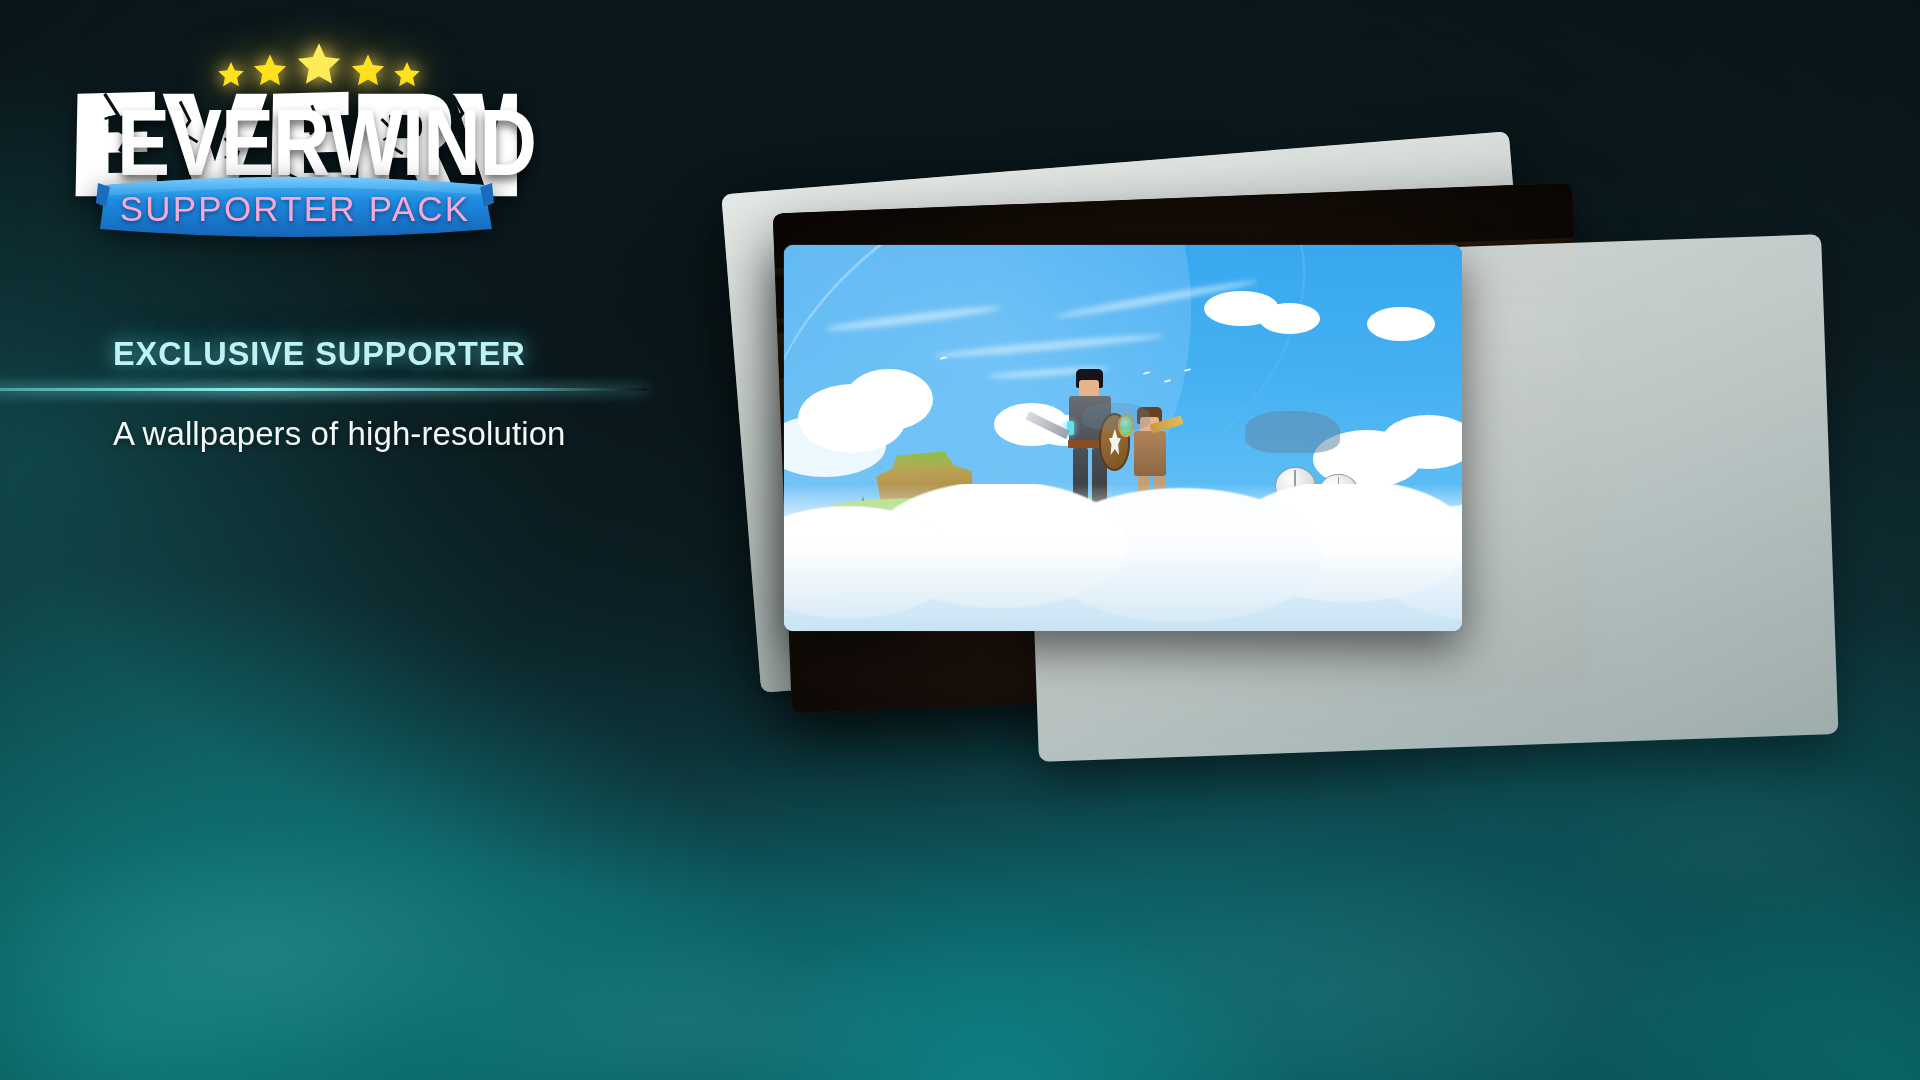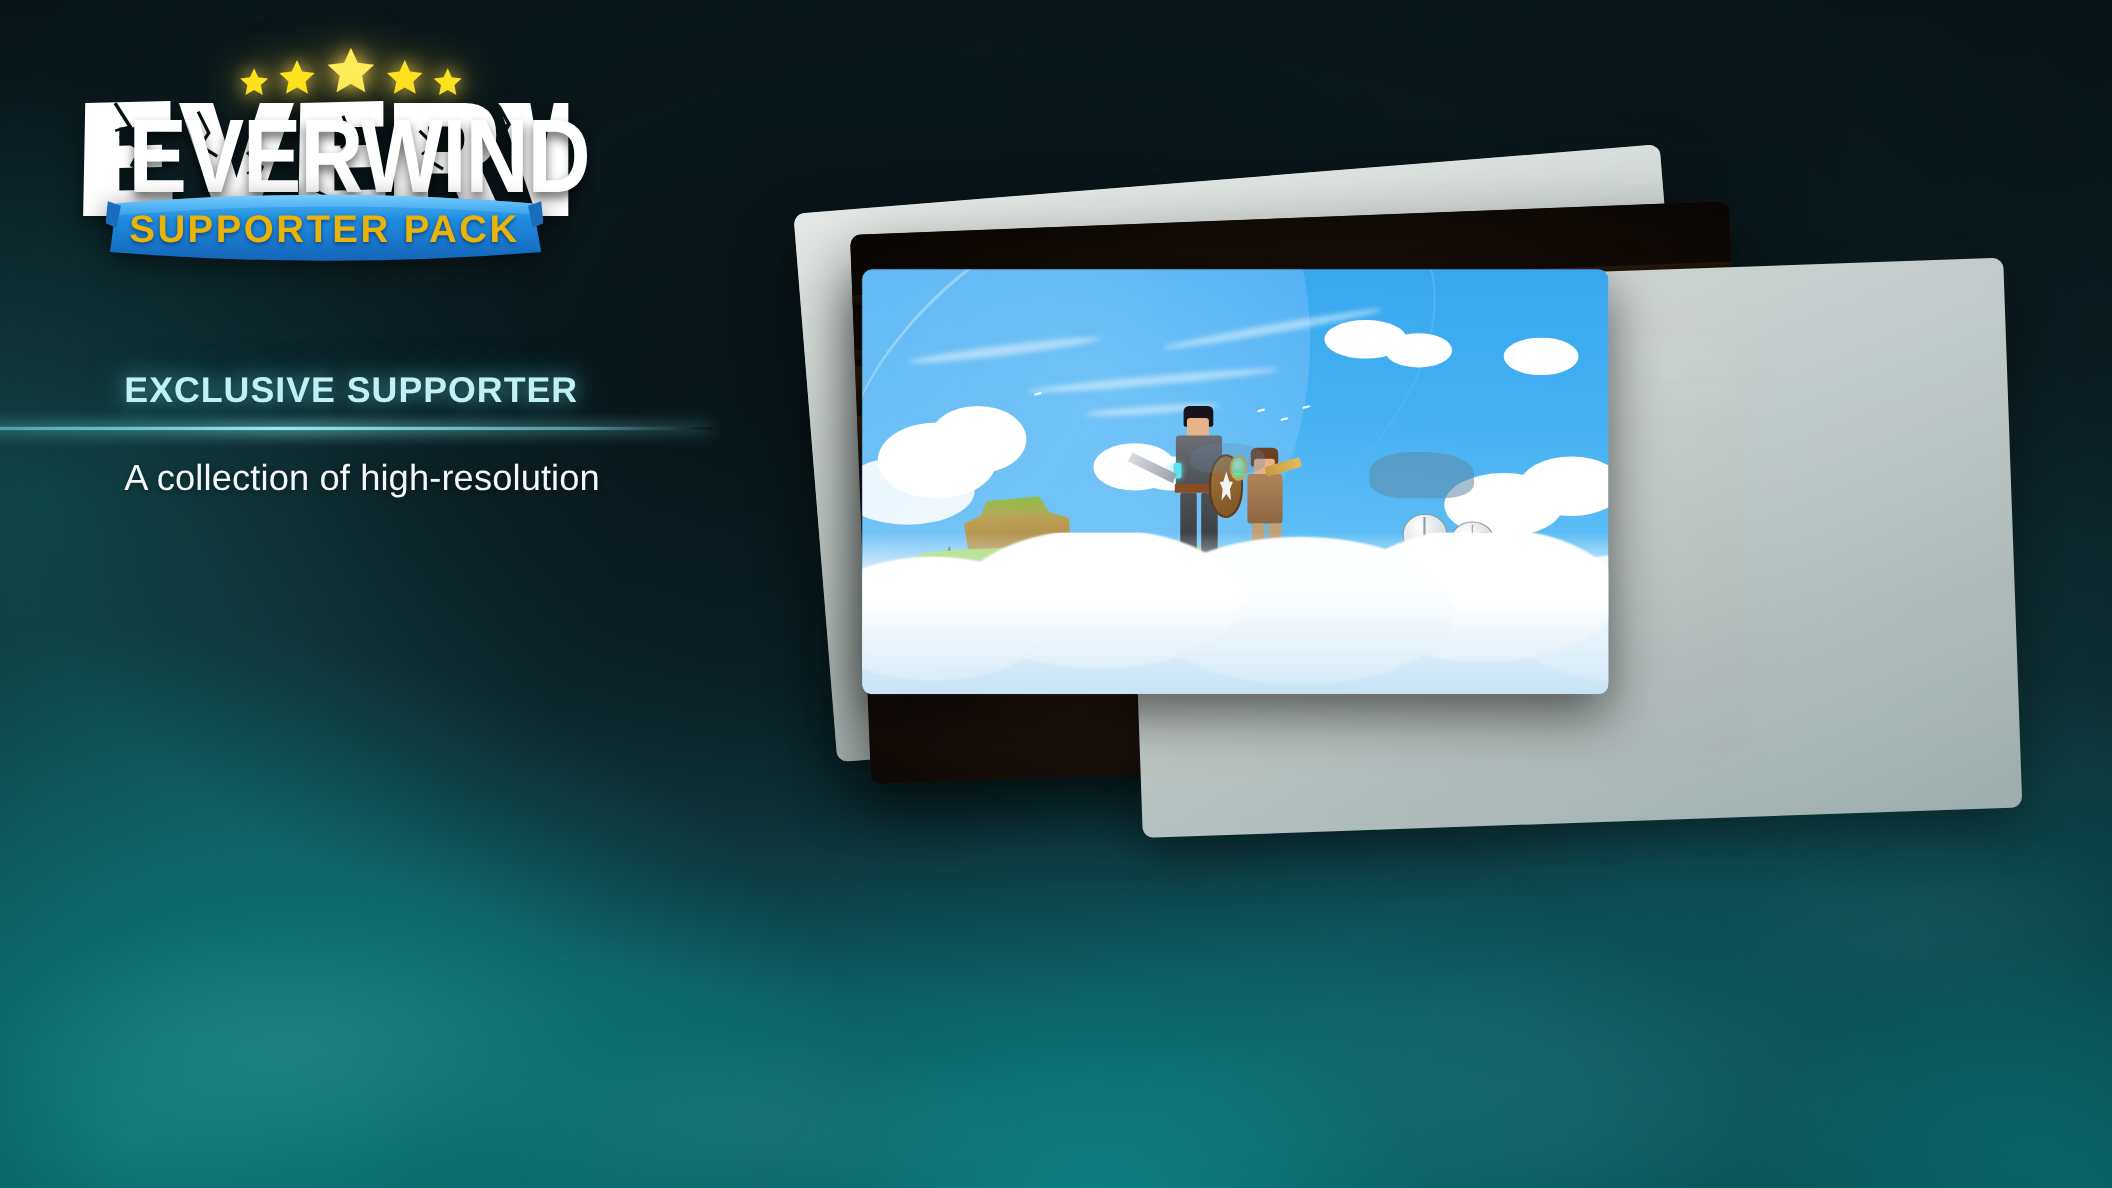--- a/index.html
+++ b/index.html
@@ -54,21 +54,21 @@
 
   .wordmark{
     position:relative; margin-top:-4px; text-align:center;
   }
   .wordmark svg{ display:block; width:455px; height:auto; filter:drop-shadow(0 5px 10px rgba(0,0,0,.55)); }
 
   .ribbon{ position:relative; margin-top:-31px; margin-left:34px; width:398px; height:74px; }
   .ribbon svg{ display:block; width:100%; height:100%; filter:drop-shadow(0 6px 12px rgba(0,0,0,.55)); }
   .ribbon-label{
     position:absolute; inset:0; display:flex; align-items:center; justify-content:center;
-    color:#eab308; font-weight:bold; font-size:35px; letter-spacing:2.2px;
+    color:#f9a8d4; font-weight:normal; font-size:35px; letter-spacing:2.2px;
     text-shadow:0 2px 4px rgba(0,40,90,.65);
     transform:translateY(5px);
   }
 
   
   #feature{ position:absolute; left:113px; top:336px; width:620px; }
 
   #feature-title{
     font-size:32.5px; font-weight:bold; letter-spacing:.9px;
     color:#bff3f3;
@@ -398,21 +398,21 @@
           <path d="M2 16 L14 20 L10 40 L0 36 Z" fill="#1a6cbd"></path>
           <path d="M398 16 L386 20 L390 40 L400 36 Z" fill="#1a6cbd"></path>
         </svg>
         <div class="ribbon-label">SUPPORTER PACK</div>
       </div>
     </div>
 
     <div id="feature">
       <div id="feature-title">EXCLUSIVE SUPPORTER</div>
       <div id="feature-desc">
-        <span class="ln">A collection of high-resolution</span>
+        <span class="ln">A wallpapers of high-resolution</span>
       </div>
     </div>
 
     <div id="divider-wrap">
       <div id="divider-glow"></div>
       <div id="divider"></div>
     </div>
   </div>
 
   <div id="gallery">

